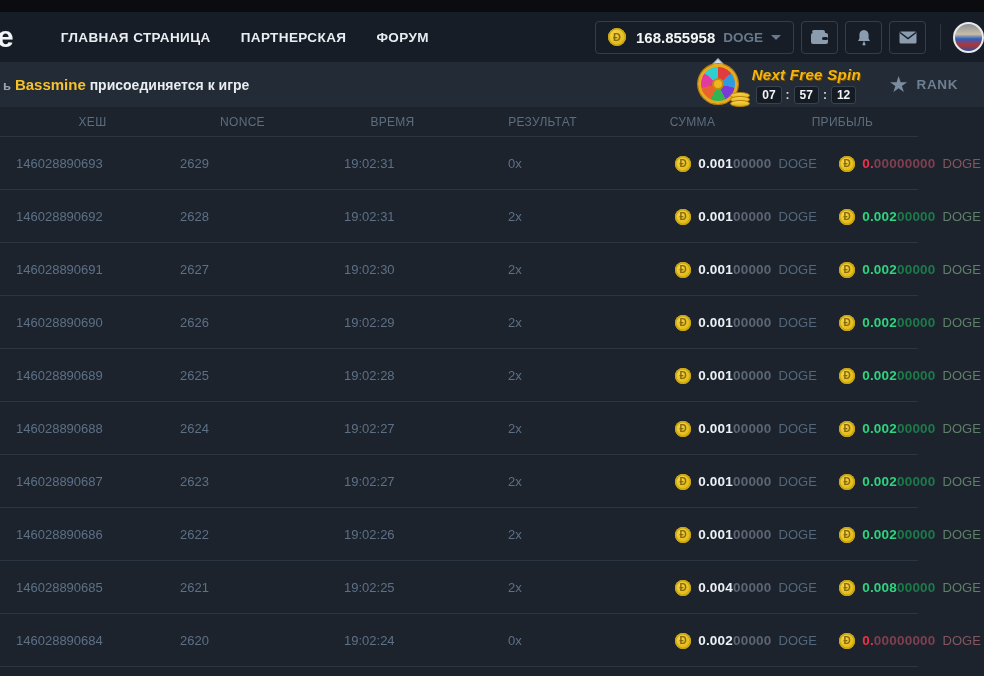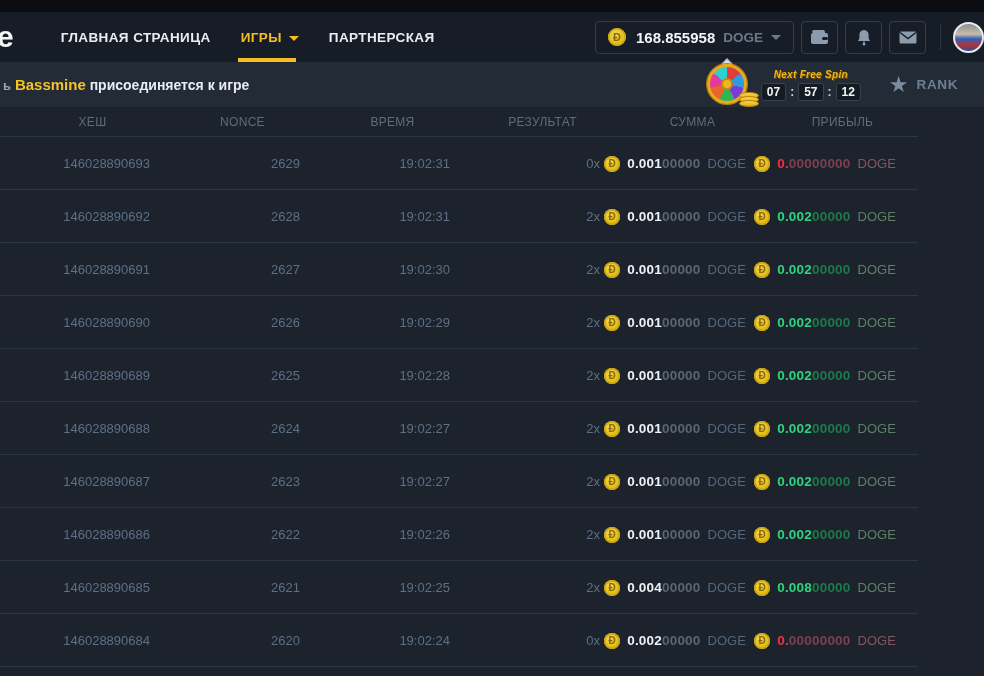--- a/index.html
+++ b/index.html
@@ -51,37 +51,37 @@
     border:3px solid #e8a91c; box-shadow:0 0 0 1px #b97f10;
     background:conic-gradient(#e23b3b 0 51deg,#2e9be0 51deg 103deg,#7a3bd6 103deg 154deg,#31b553 154deg 206deg,#e8642c 206deg 257deg,#e23ba0 257deg 309deg,#2ecfd0 309deg 360deg); }
   .wheel-hub { position:absolute; left:16px; top:16px; width:12px; height:12px; border-radius:50%;
     background:#f0b61c; border:2px solid #c28a0e; }
   .wheel-pin { position:absolute; left:18px; top:-2px; width:8px; height:8px; background:#d9dde2;
     transform:rotate(45deg); border:1px solid #aab2bb; }
   .coins-stack { position:absolute; right:-4px; bottom:0; }
   .coins-stack i { display:block; width:20px; height:7px; border-radius:50%;
     background:linear-gradient(180deg,#f7d851,#e0ae12); border:1px solid #b9840e; margin-top:-3px; }
   .spin-col { display:flex; flex-direction:column; align-items:center; margin-right:28px; }
-  .spin-title { color:#f5b50f; font-weight:800; font-style:italic; font-size:10px; letter-spacing:.3px;
+  .spin-title { color:#f5b50f; font-weight:800; font-style:italic; font-size:15px; letter-spacing:.3px;
     text-shadow:1px 1px 0 #7a5405; }
   .timer { display:flex; align-items:center; margin-top:3px; }
   .timer-box { background:#151b23; border:1px solid #39434f; border-radius:3px; color:#f2f5f7;
     font-weight:700; font-size:12px; padding:1px 5px; }
   .timer-colon { color:#cfd6dd; font-weight:700; font-size:12px; margin:0 4px; }
   .rank-block { display:flex; align-items:center; cursor:pointer; }
   .rank-star { color:#7b8ca0; font-size:22px; line-height:20px; margin-right:8px; }
   .rank-label { color:#6d7f92; font-weight:700; font-size:13.5px; letter-spacing:.6px; }
 
   
   .table { flex:1 1 auto; background:#1c232d; display:flex; flex-direction:column; }
   .thead { height:30px; display:flex; align-items:center; position:relative; flex:0 0 auto; }
   .thead::after, .row::after { content:""; position:absolute; left:0; width:918px; bottom:0; height:1px; background:#2c3642; }
   .hcol { width:150px; text-align:center; color:#5c6d7f; font-size:12px; font-weight:400; letter-spacing:.3px;padding-left:35px; }
   .row { height:53px; display:flex; align-items:center; position:relative; flex:0 0 auto; cursor:pointer; }
-  .col { width:150px; text-align:right; color:#5d7086; font-size:13px; }
+  .col { width:150px; text-align:left; color:#5d7086; font-size:13px;margin-left:16px; }
   .amount { display:flex; align-items:center; justify-content:center; gap:7px; }
   .num { font-size:13.5px; font-weight:700; letter-spacing:.2px; }
   .num .main { color:#edf1f5; }
   .num .rest { color:#5b6573; font-weight:700; }
   .cur { color:#53677c; font-size:13px; }
   .profit.win .main { color:#2ed47e; }
   .profit.win .rest { color:#1c7a4a; }
   .profit.win .cur { color:#5f8068; }
   .profit.loss .main { color:#ef3147; }
   .profit.loss .rest { color:#7e3f50; }
@@ -92,27 +92,25 @@
 
 <div class="page">
   <div class="top-strip"></div>
 
   <div class="navbar">
     <div class="logo">e</div>
     <div class="nav-items">
       <div class="nav-item">
         <span>ГЛАВНАЯ СТРАНИЦА</span>
       </div>
-      <div class="nav-item active">
-        <span>ИГРЫ</span>
-        <span class="caret"></span>
-        <span class="active-underline"></span>
-      </div>
       <div class="nav-item">
         <span>ПАРТНЕРСКАЯ</span>
+      </div>
+      <div class="nav-item">
+        <span>ФОРУМ</span>
       </div>
     </div>
 
     <div class="nav-right">
       <div class="balance-pill">
         <span class="coin c18">Đ</span>
         <span class="balance-amount">168.855958</span>
         <span class="balance-cur">DOGE</span>
         <span class="caret-gray"></span>
       </div>

